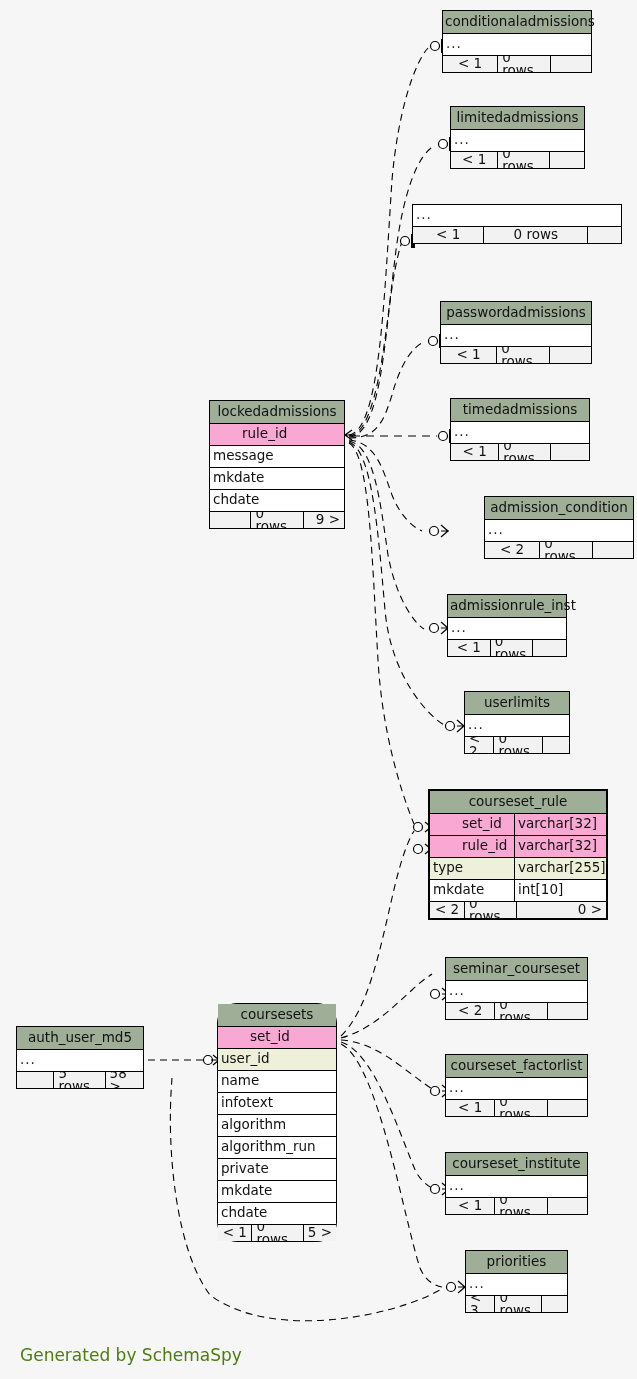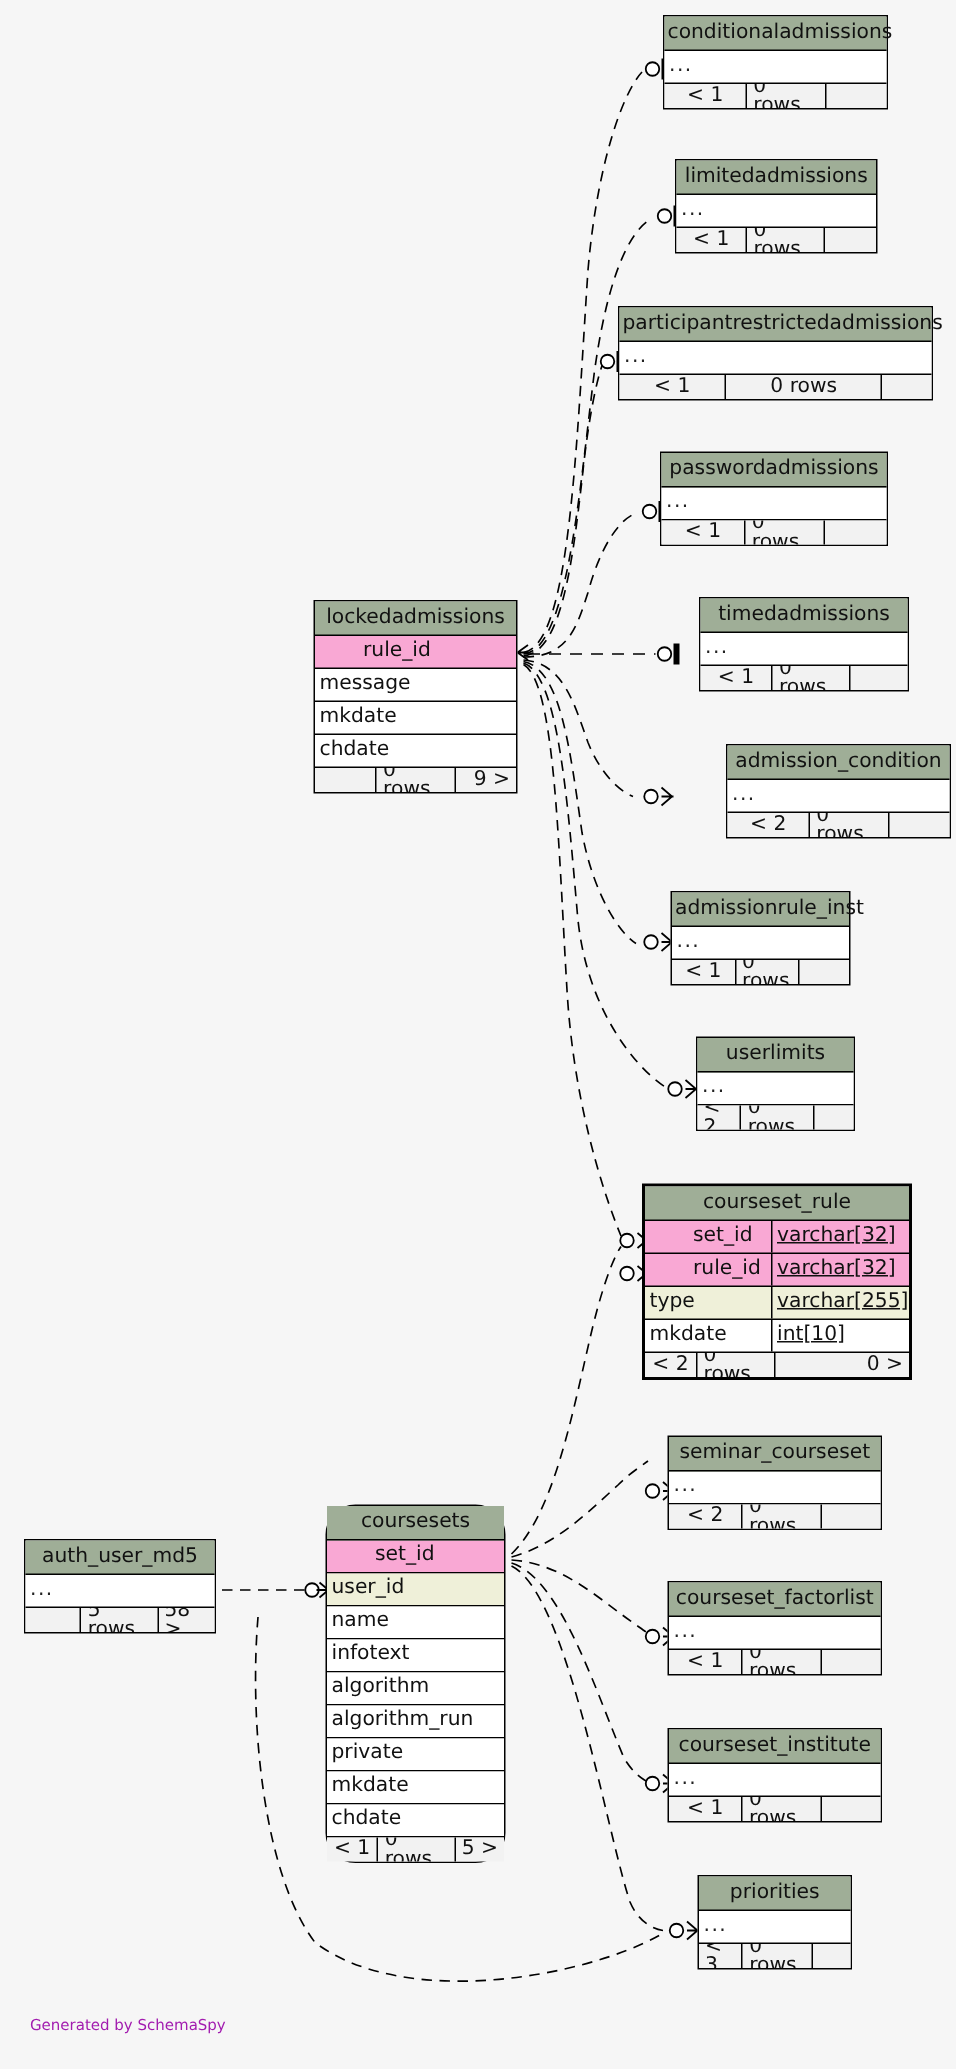--- a/index.html
+++ b/index.html
@@ -39,21 +39,21 @@
 
   .row{
     border-bottom:1px solid #000;
     padding:3px 3px 4px 3px;
     white-space:nowrap;
     height:14px;
     box-sizing:content-box;
     display:flex;
   }
   .row .cname{flex:0 0 auto;}
-  .row .ctype{position:absolute;white-space:nowrap;text-decoration:underline;}
+  .row .ctype{position:absolute;white-space:nowrap;}
   .row.pk{background:#f9a8d4;padding-left:32px;}
   .row.idx{background:#eff0d9;}
   .row.plain{background:#ffffff;}
   .row.dots{color:#222;letter-spacing:1px;}
 
   .foot{
     display:flex;
     background:#f2f2f2;
     height:16px;
     align-items:center;
@@ -67,22 +67,22 @@
     align-items:center;
     overflow:hidden;
   }
   .foot .f1{border-right:1px solid #000;justify-content:center;}
   .foot .f2{border-right:1px solid #000;justify-content:center;}
   .foot .f3{justify-content:flex-end;}
 
   #credit{
     position:absolute;
     left:20px;top:1345px;
-    font-size:10px;
-    color:#a21caf;
+    font-size:17px;
+    color:#4d7c0f;
     z-index:3;
   }
 </style>
 </head>
 <body>
 
 <div id="canvas">
 
   <svg id="edges" viewBox="0 0 637 1379" xmlns="http://www.w3.org/2000/svg">
     <defs></defs>
@@ -176,42 +176,41 @@
       <div class="row plain dots">
         <span class="cname">...</span>
       </div>
       <div class="foot">
         <div class="f1" style="width: 48px;">&lt; 1</div>
         <div class="f2" style="width: 52px;">0 rows</div>
         <div class="f3" style="width: 35px;"></div>
       </div>
     </div>
     <div class="tbl" style="left: 412px; top: 204px; width: 210px;">
-      <div class="thead"><span>participantrestrictedadmissions</span></div>
       <div class="row plain dots">
         <span class="cname">...</span>
       </div>
       <div class="foot">
         <div class="f1" style="width: 72px;">&lt; 1</div>
         <div class="f2" style="width: 105px;">0 rows</div>
         <div class="f3" style="width: 33px;"></div>
       </div>
     </div>
     <div class="tbl" style="left: 440px; top: 301px; width: 152px;">
       <div class="thead"><span>passwordadmissions</span></div>
       <div class="row plain dots">
         <span class="cname">...</span>
       </div>
       <div class="foot">
         <div class="f1" style="width: 57px;">&lt; 1</div>
         <div class="f2" style="width: 53px;">0 rows</div>
         <div class="f3" style="width: 42px;"></div>
       </div>
     </div>
-    <div class="tbl" style="left: 450px; top: 398px; width: 140px; margin-left: 16px;">
+    <div class="tbl" style="left: 450px; top: 398px; width: 140px;">
       <div class="thead"><span>timedadmissions</span></div>
       <div class="row plain dots">
         <span class="cname">...</span>
       </div>
       <div class="foot">
         <div class="f1" style="width: 49px;">&lt; 1</div>
         <div class="f2" style="width: 52px;">0 rows</div>
         <div class="f3" style="width: 39px;"></div>
       </div>
     </div>

